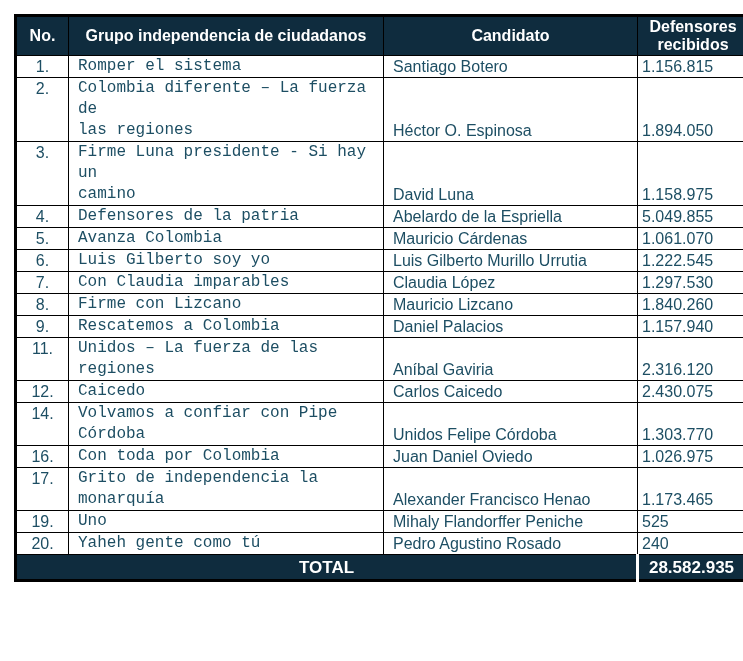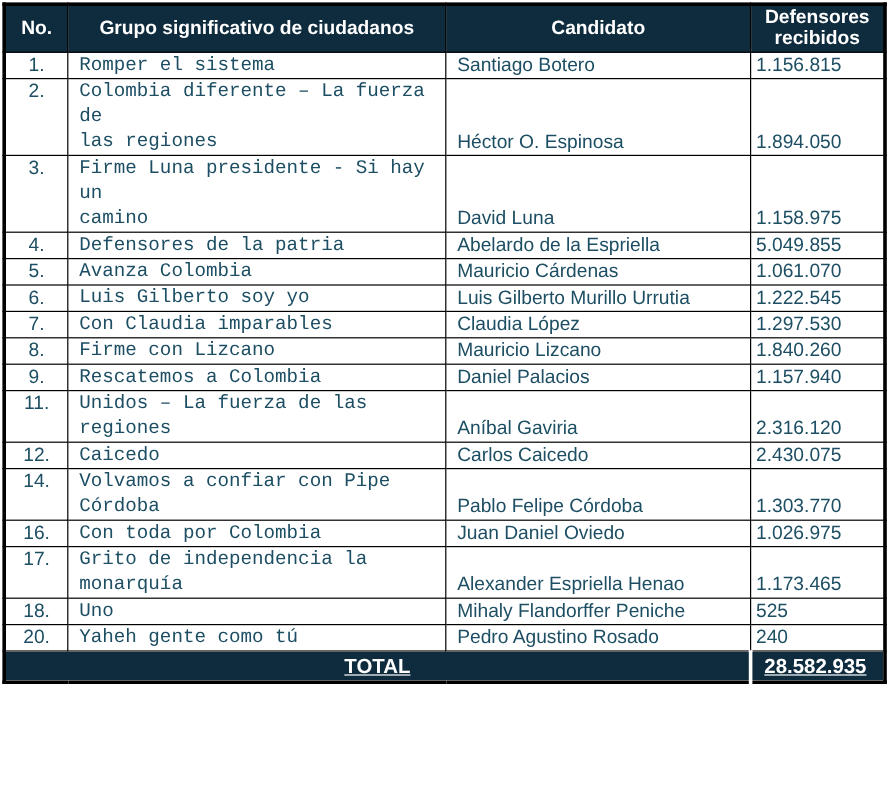--- a/index.html
+++ b/index.html
@@ -8,21 +8,21 @@
     --body-text:#1d4e63;
     --border:#000000;
     --total-divider:#ffffff;
   }
   *{box-sizing:border-box;}
   html,body{margin:0;padding:0;}
   body{
     width:743px;height:661px;background:#ffffff;
     font-family:"Liberation Sans", sans-serif;
   }
-  .page{padding:2px;}
+  .page{padding:14px;}
   table.registry{
     border-collapse:collapse;
     width:737px;
     border:3px solid var(--border);
     table-layout:fixed;
   }
   col.c-no{width:53px;}
   col.c-grupo{width:315px;}
   col.c-cand{width:254px;}
   col.c-reg{width:112px;}
@@ -52,40 +52,39 @@
   td.cell-candidato{vertical-align:bottom;padding-left:9px;white-space:nowrap;}
   td.cell-registros{vertical-align:bottom;padding-right:8px;white-space:nowrap;}
   tfoot td{
     background:var(--header-bg);
     color:var(--header-text);
     font-weight:bold;
     font-size:17px;
     height:26px;
     vertical-align:middle;
     border-bottom:2px solid var(--total-divider);
-    text-decoration:underline;
   }
   td.total-label{text-align:center;}
   td.total-value{text-align:center;padding-right:8px;border-left:3px solid var(--total-divider);}
 </style>
 </head>
 <body>
 
 <div class="page">
   <table class="registry">
     <colgroup>
       <col class="c-no">
       <col class="c-grupo">
       <col class="c-cand">
       <col class="c-reg">
     </colgroup>
     <thead>
       <tr>
         <th>No.</th>
-        <th>Grupo significativo de ciudadanos</th>
+        <th>Grupo independencia de ciudadanos</th>
         <th>Candidato</th>
         <th>Defensores recibidos</th>
       </tr>
     </thead>
     <tbody id="rows">
         <tr>
           <td class="cell-no">1.</td>
           <td class="cell-grupo">Romper el sistema</td>
           <td class="cell-candidato">Santiago Botero</td>
           <td class="cell-registros">1.156.815</td>
@@ -149,38 +148,38 @@
         <tr>
           <td class="cell-no">12.</td>
           <td class="cell-grupo">Caicedo</td>
           <td class="cell-candidato">Carlos Caicedo</td>
           <td class="cell-registros">2.430.075</td>
         </tr>
         <tr>
           <td class="cell-no">14.</td>
           <td class="cell-grupo">Volvamos a confiar con Pipe
 Córdoba</td>
-          <td class="cell-candidato">Pablo Felipe Córdoba</td>
+          <td class="cell-candidato">Unidos Felipe Córdoba</td>
           <td class="cell-registros">1.303.770</td>
         </tr>
         <tr>
           <td class="cell-no">16.</td>
           <td class="cell-grupo">Con toda por Colombia</td>
           <td class="cell-candidato">Juan Daniel Oviedo</td>
           <td class="cell-registros">1.026.975</td>
         </tr>
         <tr>
           <td class="cell-no">17.</td>
           <td class="cell-grupo">Grito de independencia la
 monarquía</td>
-          <td class="cell-candidato">Alexander Espriella Henao</td>
+          <td class="cell-candidato">Alexander Francisco Henao</td>
           <td class="cell-registros">1.173.465</td>
         </tr>
         <tr>
-          <td class="cell-no">18.</td>
+          <td class="cell-no">19.</td>
           <td class="cell-grupo">Uno</td>
           <td class="cell-candidato">Mihaly Flandorffer Peniche</td>
           <td class="cell-registros">525</td>
         </tr>
         <tr>
           <td class="cell-no">20.</td>
           <td class="cell-grupo">Yaheh gente como tú</td>
           <td class="cell-candidato">Pedro Agustino Rosado</td>
           <td class="cell-registros">240</td>
         </tr>

